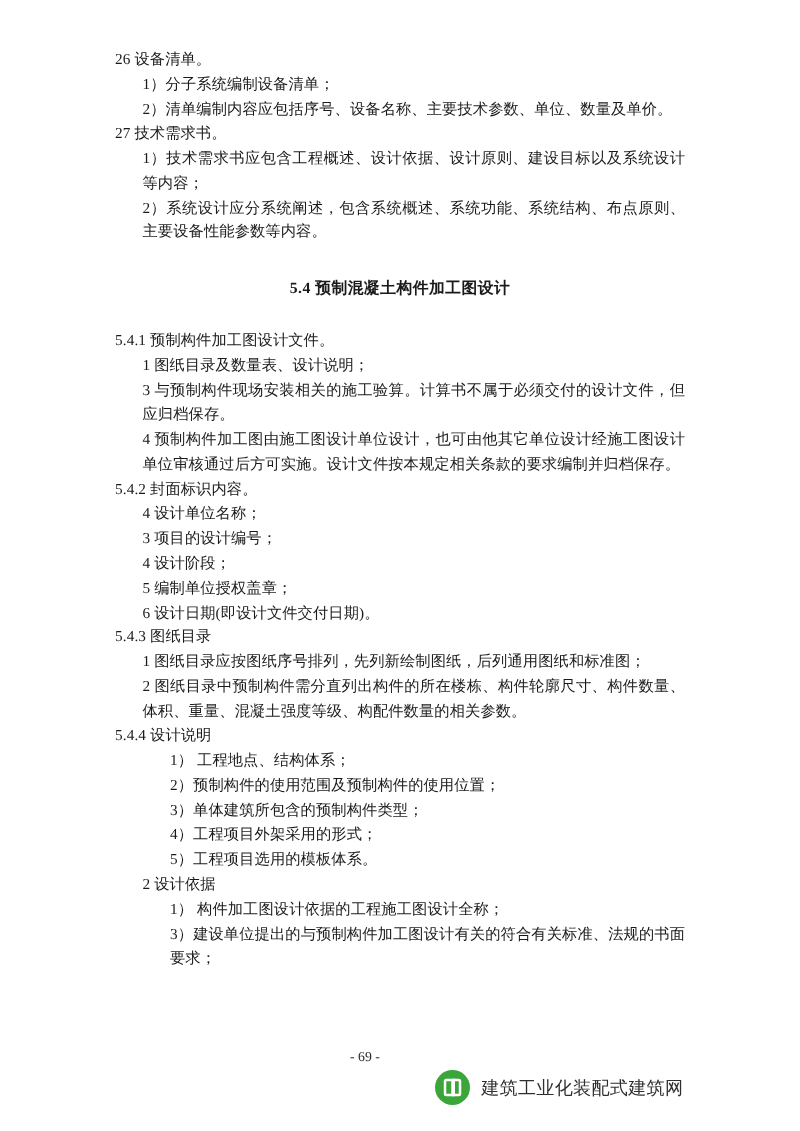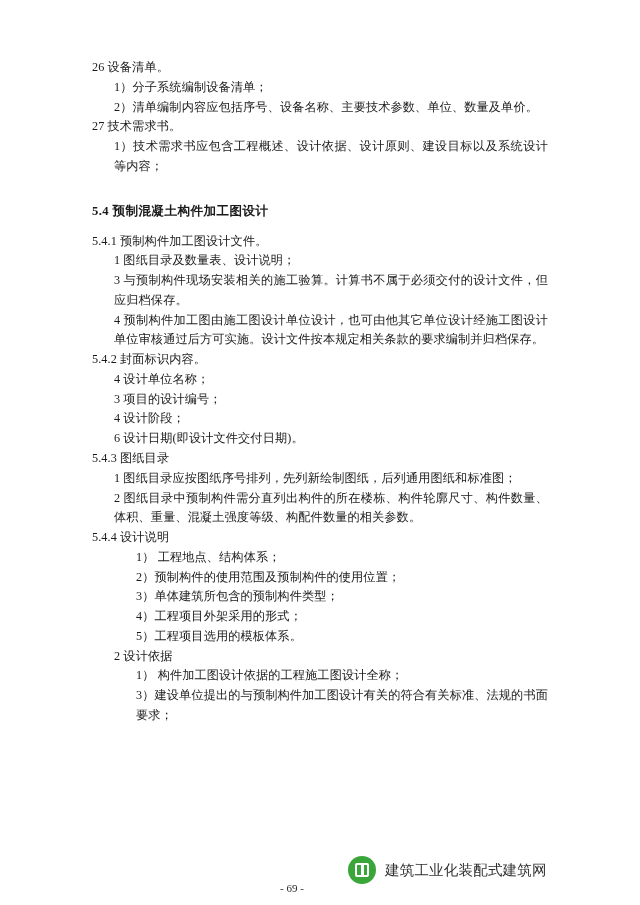--- a/index.html
+++ b/index.html
@@ -14,45 +14,45 @@
     font-family: "Liberation Serif", "DejaVu Serif", serif;
     color: #1a1a1a;
     overflow: hidden;
   }
   .page {
     position: absolute;
     left: 0; top: 0;
     width: 640px;
     height: 905px;
     box-sizing: border-box;
-    padding: 58px 92px 0 92px;
+    padding: 38px 92px 0 92px;
   }
   .para {
     font-size: 12.2px;
     line-height: 1.62;
     text-align: justify;
     margin: 0;
     letter-spacing: 0.1px;
   }
   .indent-1 { padding-left: 0px; }
   .indent-2 { padding-left: 22px; }
   .indent-3 { padding-left: 22px; }
   .indent-4 { padding-left: 44px; }
   .section-title {
-    text-align: left;
+    text-align: center;
     font-size: 12.6px;
     font-weight: bold;
-    margin: 26px 0 12px 0;
+    margin: 26px 0 24px 0;
     letter-spacing: 0.4px;
   }
 
   .footer {
     position: absolute;
     left: 0;
-    top: 882px;
+    top: 840px;
     width: 584px;
     text-align: center;
     font-size: 11px;
     color: #2b2b2b;
     font-family: "Liberation Serif", serif;
   }
 
   .watermark {
     position: absolute;
     left: 348px;
@@ -101,33 +101,35 @@
 <body>
 
 <div class="page">
 
   <div>
     <p class="para indent-1">26 设备清单。</p>
     <p class="para indent-3">1）分子系统编制设备清单；</p>
     <p class="para indent-3">2）清单编制内容应包括序号、设备名称、主要技术参数、单位、数量及单价。</p>
     <p class="para indent-1">27 技术需求书。</p>
     <p class="para indent-3">1）技术需求书应包含工程概述、设计依据、设计原则、建设目标以及系统设计等内容；</p>
+    <p class="para indent-3">2）系统设计应分系统阐述，包含系统概述、系统功能、系统结构、布点原则、主要设备性能参数等内容。</p>
   </div>
 
   <h2 class="section-title">5.4 预制混凝土构件加工图设计</h2>
 
   <div>
     <p class="para indent-1">5.4.1 预制构件加工图设计文件。</p>
     <p class="para indent-2">1 图纸目录及数量表、设计说明；</p>
     <p class="para indent-2">3 与预制构件现场安装相关的施工验算。计算书不属于必须交付的设计文件，但应归档保存。</p>
     <p class="para indent-2">4 预制构件加工图由施工图设计单位设计，也可由他其它单位设计经施工图设计单位审核通过后方可实施。设计文件按本规定相关条款的要求编制并归档保存。</p>
     <p class="para indent-1">5.4.2 封面标识内容。</p>
     <p class="para indent-2">4 设计单位名称；</p>
     <p class="para indent-2">3 项目的设计编号；</p>
     <p class="para indent-2">4 设计阶段；</p>
+    <p class="para indent-2">5 编制单位授权盖章；</p>
     <p class="para indent-2">6 设计日期(即设计文件交付日期)。</p>
     <p class="para indent-1">5.4.3 图纸目录</p>
     <p class="para indent-2">1 图纸目录应按图纸序号排列，先列新绘制图纸，后列通用图纸和标准图；</p>
     <p class="para indent-2">2 图纸目录中预制构件需分直列出构件的所在楼栋、构件轮廓尺寸、构件数量、体积、重量、混凝土强度等级、构配件数量的相关参数。</p>
     <p class="para indent-1">5.4.4  设计说明</p>
     <p class="para indent-4">1） 工程地点、结构体系；</p>
     <p class="para indent-4">2）预制构件的使用范围及预制构件的使用位置；</p>
     <p class="para indent-4">3）单体建筑所包含的预制构件类型；</p>
     <p class="para indent-4">4）工程项目外架采用的形式；</p>
     <p class="para indent-4">5）工程项目选用的模板体系。</p>

